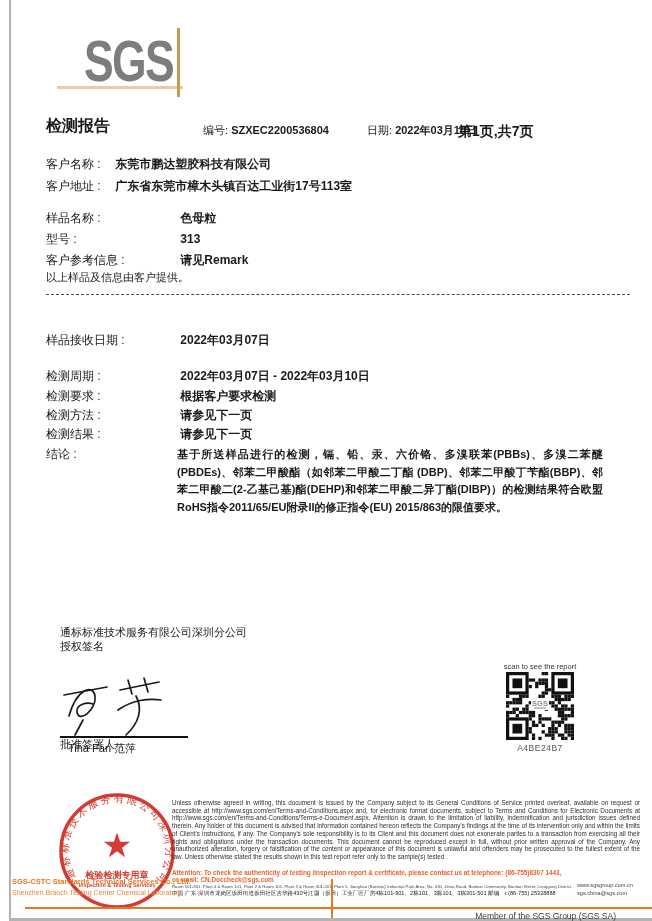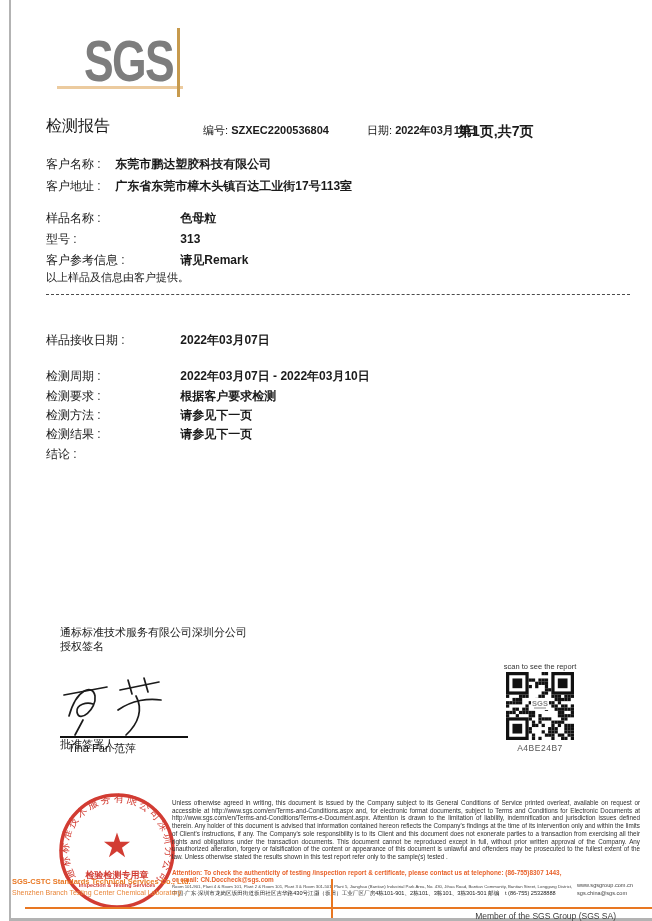--- a/index.html
+++ b/index.html
@@ -12,21 +12,21 @@
   .edge-left{left:9px;top:0;width:2px;height:921px;background:#b3b3b3;}
   .edge-bottom{left:9px;top:918px;width:643px;height:3px;background:#b3b3b3;}
 
   
   .logo-text{left:84px;top:33px;font-size:57px;line-height:1;font-weight:bold;
     color:#7d7d7d;letter-spacing:-2px;transform:scaleX(.78);transform-origin:left top;}
   .logo-hline{left:57px;top:86px;width:126px;height:3px;background:#eccb9f;}
   .logo-vline{left:177px;top:28px;width:3px;height:69px;background:#c79a4d;}
 
   
-  .title{left:46px;top:116px;font-size:16px;font-weight:normal;}
+  .title{left:46px;top:116px;font-size:16px;font-weight:bold;}
   .hrow{top:123px;font-size:11px;}
   .lbl{font-weight:normal;}
   .val{font-weight:bold;}
   .no-row{left:203px;}
   .date-row{left:367px;}
   .pages{left:458px;top:123px;font-size:14px;font-weight:bold;}
 
   
   .row{font-size:12px;white-space:nowrap;}
   .row .lab{display:inline-block;}
@@ -135,20 +135,21 @@
     <span class="lab lab-wide">检测方法 :</span>
     <span class="val">请参见下一页</span>
   </div>
   <div class="abs row" style="left:46px;top:426px;">
     <span class="lab lab-wide">检测结果 :</span>
     <span class="val">请参见下一页</span>
   </div>
   <div class="abs row" style="left:46px;top:446px;">
     <span class="lab lab-wide">结论 :</span>
   </div>
+  <div class="abs conclusion">基于所送样品进行的检测，镉、铅、汞、六价铬、多溴联苯(PBBs)、多溴二苯醚(PBDEs)、邻苯二甲酸酯（如邻苯二甲酸二丁酯 (DBP)、邻苯二甲酸丁苄酯(BBP)、邻苯二甲酸二(2-乙基己基)酯(DEHP)和邻苯二甲酸二异丁酯(DIBP)）的检测结果符合欧盟RoHS指令2011/65/EU附录II的修正指令(EU) 2015/863的限值要求。</div>
 
   <div class="abs sig-company">通标标准技术服务有限公司深圳分公司</div>
   <div class="abs sig-auth">授权签名</div>
   <svg class="abs sig-svg" width="118" height="62" viewBox="0 0 118 62">
     <g fill="none" stroke="#1b1b1b" stroke-width="1.7" stroke-linecap="round" stroke-linejoin="round">
       <path d="M7,40 C15,12 31,8 33,20 C35,33 17,48 15,36 C14,28 25,26 31,28"></path>
       <path d="M2,19 L45,11"></path>
       <path d="M21,44 L13,59"></path>
       <path d="M58,14 L97,6"></path>
       <path d="M66,4 L70,18"></path>

